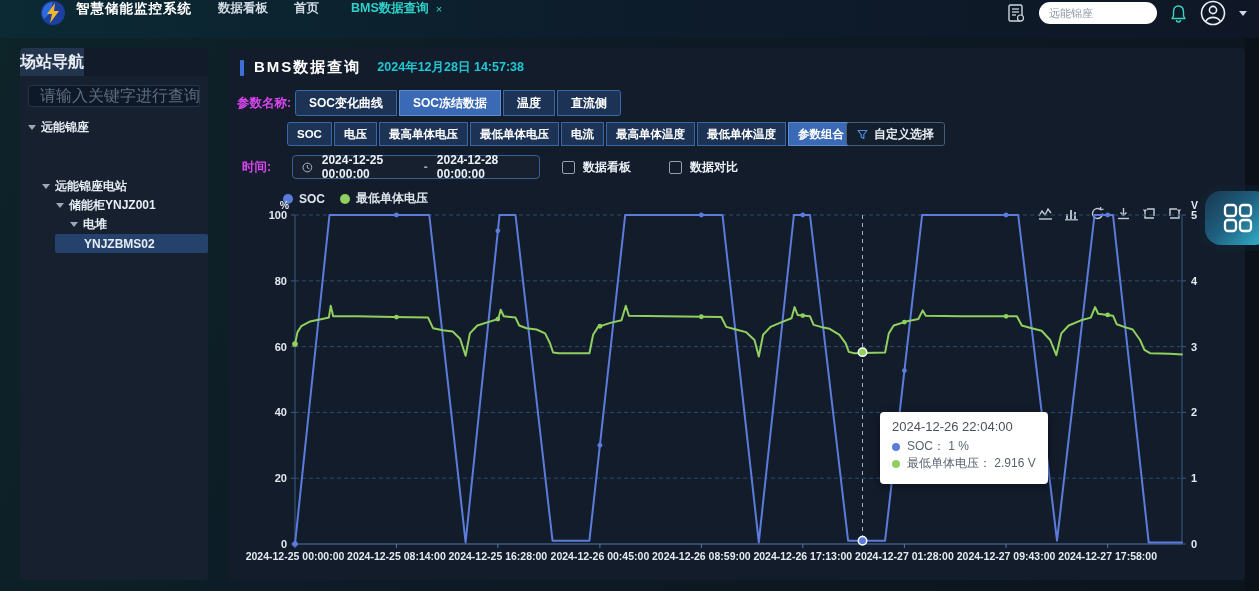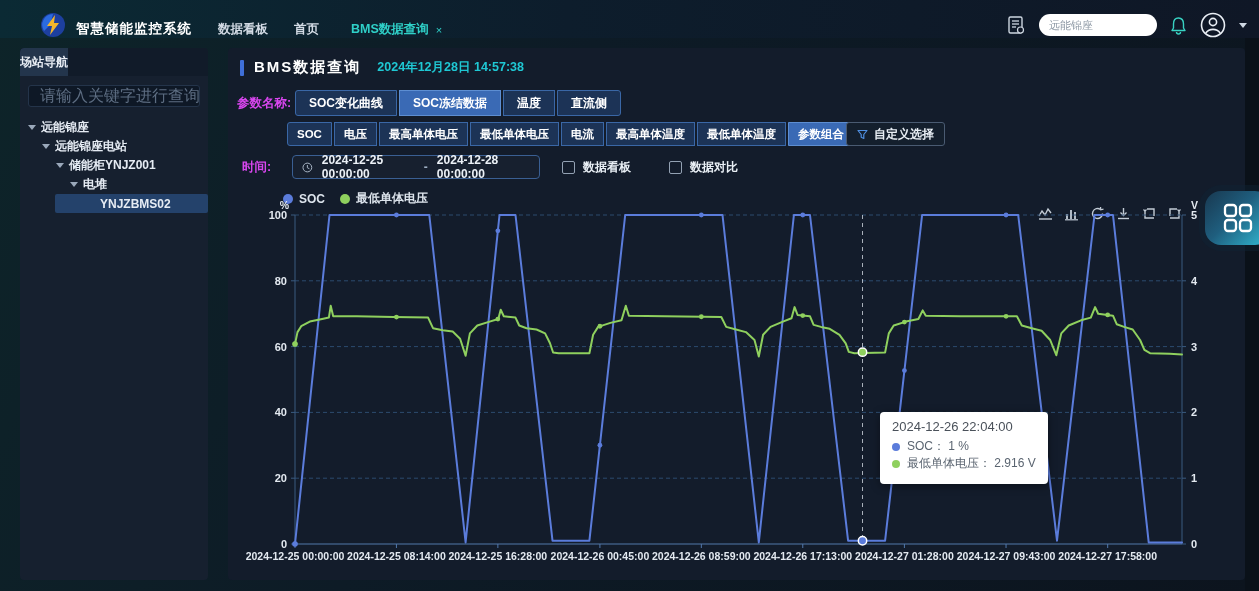--- a/index.html
+++ b/index.html
@@ -2,38 +2,38 @@
 <html><head>
 <meta charset="utf-8">
 <style>
   *{box-sizing:border-box;margin:0;padding:0}
   html,body{width:1259px;height:591px;overflow:hidden}
   body{font-family:"Liberation Sans","DejaVu Sans",sans-serif;
        background:linear-gradient(115deg,#0d2429 0%,#0d1b26 40%,#0c141e 100%);}
   .page{position:relative;width:1259px;height:591px}
 
   
-  .topbar{position:absolute;top:0;left:0;right:0;height:38px;display:flex;align-items:flex-end;
+  .topbar{position:absolute;top:0;left:0;right:0;height:38px;display:flex;align-items:flex-start;
           background:linear-gradient(90deg,#0b2a34 0%,#0d1d2c 45%,#0f1726 100%)}
   .logo{margin-left:40px;width:26px;height:26px;flex:0 0 auto}
   .app-title{color:#ffffff;font-weight:bold;font-size:13.5px;margin-left:10px;letter-spacing:1px}
   .topnav{display:flex;align-items:center}
   .nav-item{color:#d3dbe5;font-size:12.5px;margin-left:26px;cursor:pointer;font-weight:bold}
   .top-tab{color:#2fd0c8;font-size:12.5px;font-weight:bold;margin-left:32px;display:flex;align-items:center;gap:7px;cursor:pointer}
   .tab-close{font-size:11px;font-weight:normal;cursor:pointer}
   .top-right{margin-left:auto;display:flex;align-items:center;gap:13px;margin-right:12px}
   .search-pill{width:118px;height:22px;border-radius:11px;background:#ffffff;display:flex;align-items:center;padding:0 10px}
   .search-pill input{width:100%;border:none;outline:none;background:transparent;font-size:11px;color:#444;font-family:inherit}
   .search-pill input::placeholder{color:#8f9aa6}
   .caret-down{width:0;height:0;border-left:4px solid transparent;border-right:4px solid transparent;border-top:5px solid #cfd8e3;cursor:pointer}
 
   
   .sidebar{position:absolute;left:20px;top:48px;width:188px;height:532px;background:#16202f;border-radius:4px;overflow:hidden}
   .sb-head{height:28px;background:#111b29;display:flex}
-  .sb-tab{width:48px;background:#23354c;color:#e9eef5;font-size:12px;font-weight:bold;display:flex;align-items:center;justify-content:center;cursor:pointer;border-radius:4px 0 0 0}
+  .sb-tab{width:64px;background:#23354c;color:#e9eef5;font-size:16px;font-weight:bold;display:flex;align-items:center;justify-content:center;cursor:pointer;border-radius:4px 0 0 0}
   .sb-search{margin:9px 8px 0;height:22px;background:#0e1826;border:1px solid #24344a;border-radius:3px;display:flex;align-items:center;padding:0 6px;gap:5px}
   .sb-search input{flex:1;background:transparent;border:none;outline:none;font-size:16px;color:#cfd8e3;font-family:Liberation Serif, serif}
   .sb-search input::placeholder{color:#5d6d82}
   .tree{margin-top:11px;font-size:12px;color:#e6ecf4;font-weight:bold}
   .tree-item{height:19px;display:flex;align-items:center;cursor:pointer;white-space:nowrap}
   .tree-caret{width:0;height:0;border-left:4px solid transparent;border-right:4px solid transparent;border-top:5px solid #9aa8ba;margin-right:5px;flex:0 0 auto}
   .tree-item.selected{background:#24426b;margin-left:35px;border-radius:2px}
 
   
   .panel{position:absolute;left:228px;top:48px;width:1017px;height:532px;background:#131c2b;border-radius:4px}
@@ -134,33 +134,33 @@
         <circle cx="5" cy="5" r="3.6" fill="none" stroke="#5d6d82" stroke-width="1.3"></circle>
         <line x1="8" y1="8" x2="11" y2="11" stroke="#5d6d82" stroke-width="1.3"></line>
       </svg>
       <input placeholder="请输入关键字进行查询" style="">
     </div>
     <div class="tree" id="tree">
         <div class="tree-item" style="padding-left: 8px;">
           <span class="tree-caret"></span>
           <span>远能锦座</span>
         </div>
-        <div class="tree-item" style="padding-left: 22px;">
+        <div class="tree-item" style="padding-left: 22px; margin-top: 40px;">
           <span class="tree-caret"></span>
           <span>远能锦座电站</span>
         </div>
         <div class="tree-item" style="padding-left: 36px;">
           <span class="tree-caret"></span>
           <span>储能柜YNJZ001</span>
         </div>
         <div class="tree-item" style="padding-left: 50px;">
           <span class="tree-caret"></span>
           <span>电堆</span>
         </div>
-        <div class="tree-item selected" style="padding-left: 45px;">
+        <div class="tree-item selected" style="padding-left: 29px;">
           <span>YNJZBMS02</span>
         </div>
       </div>
   </aside>
 
   <main class="panel">
     <div class="title-row">
       <span class="tbar"></span>
       <span class="page-title">BMS数据查询</span>
       <span class="stamp">2024年12月28日 14:57:38</span>

